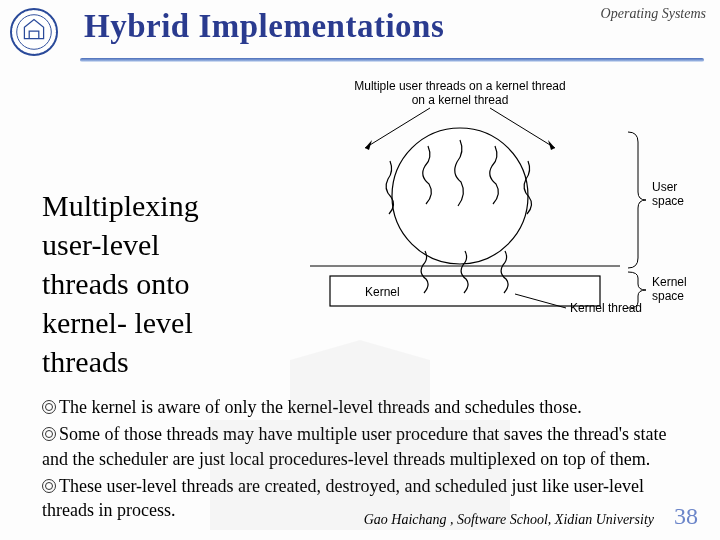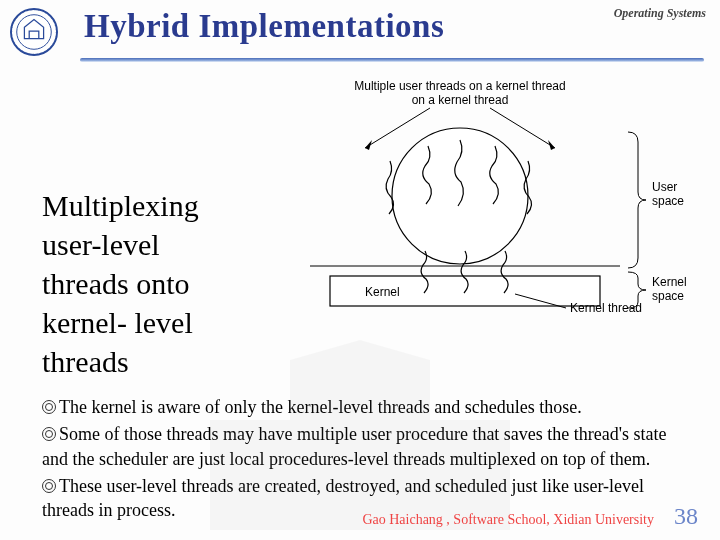--- a/index.html
+++ b/index.html
@@ -37,23 +37,22 @@
     font-weight: bold;
     color: #2a3b8f;
     margin-left: 26px;
     letter-spacing: 0.5px;
   }
   .header-tag {
     position: absolute;
     right: 14px;
     top: 6px;
     font-style: italic;
-    font-size: 12px;
+    font-size: 14px;
     color: #444;
-    font-weight: bold;
   }
   .underline {
     margin: 2px 16px 0 80px;
     height: 4px;
     background: linear-gradient(to bottom, #4a6db8 0%, #8aa6da 60%, #e6edf9 100%);
     border-radius: 2px;
   }
   .content {
     display: flex;
     padding: 14px 30px 0 42px;
@@ -96,22 +95,23 @@
   .bullet::after { inset: 3px; }
   .footer {
     position: absolute;
     bottom: 10px;
     right: 22px;
     display: flex;
     align-items: baseline;
     gap: 20px;
   }
   .footer-text {
+    font-style: italic;
     font-size: 14px;
-    color: #ef4444;
+    color: #000000;
   }
   .page-num {
     font-size: 24px;
     color: #6b85c9;
   }
 </style>
 </head>
 <body>
 
 <svg class="watermark" viewBox="0 0 500 200">

